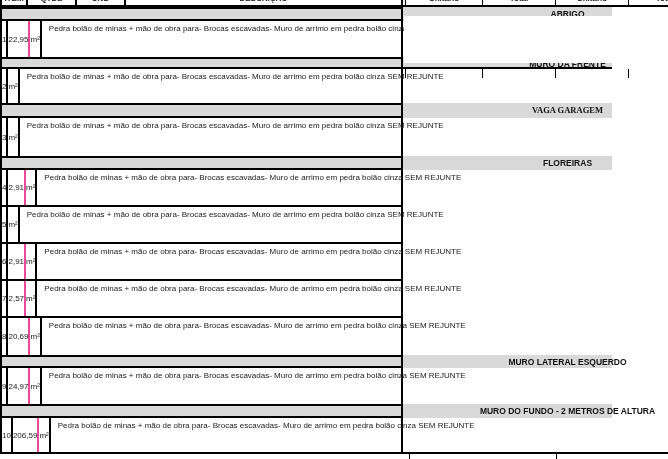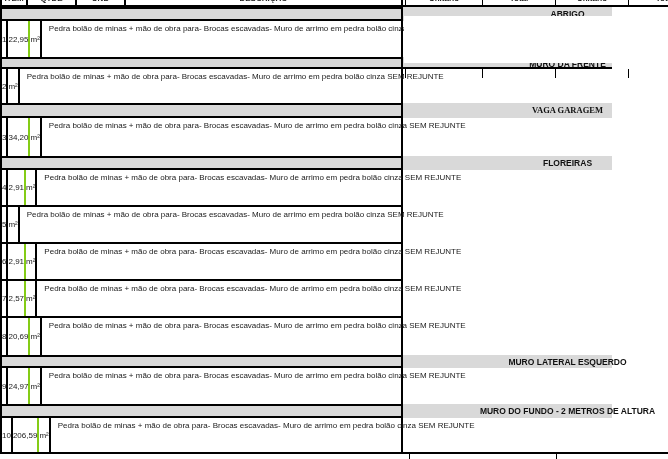--- a/index.html
+++ b/index.html
@@ -30,21 +30,21 @@
   .band.full .band-left{border-bottom:none;}
   .band-title{position:absolute;left:405px;top:1px;width:325px;height:11px;display:flex;
        align-items:center;justify-content:center;font-weight:bold;font-size:8.5px;color:#111;
        white-space:nowrap;z-index:1;}
   
   .trow{position:absolute;left:0;width:403px;box-sizing:border-box;display:flex;background:#fff;
        border-left:2px solid #000;border-right:2px solid #000;}
   .trow.rb{border-bottom:2px solid #000;}
   .cell{box-sizing:border-box;display:flex;align-items:center;justify-content:center;font-size:8px;}
   .cell.item{width:26px;border-right:2px solid #000;}
-  .cell.qtde{width:63px;border-right:2px solid #84cc16;}
+  .cell.qtde{width:63px;border-right:2px solid #ec4899;}
   .cell.und{width:70px;border-right:2px solid #000;}
   .cell.desc{flex:1;flex-direction:row;align-items:flex-start;justify-content:flex-start;
        padding:2.5px 0 0 7px;line-height:10.4px;font-size:8px;}
   .desc-line{white-space:nowrap;}
   
   .stub{position:absolute;width:1px;background:#000;z-index:2;}
   .overlay{position:absolute;left:404px;top:16px;width:264px;height:47px;background:#fff;z-index:5;}
   .bottom-strip{position:absolute;left:0;top:452px;width:668px;height:7px;box-sizing:border-box;
        border-top:2px solid #000;background:#fff;}
 </style>
@@ -95,21 +95,20 @@
           <div class="desc-line">- Brocas escavadas</div>
           <div class="desc-line">- Muro de arrimo em pedra bolão cinza SEM REJUNTE</div>
         </div>
       </div>
       <div class="band" style="top: 103px; height: 15px; font-family: Liberation Serif, serif;">
         <div class="band-left"></div>
         <div class="band-title">VAGA GARAGEM</div>
       </div>
       <div class="trow" style="top: 118px; height: 38px;">
         <div class="cell item">3</div>
-        <div class="cell qtde">34,20</div>
         <div class="cell und">m²</div>
         <div class="cell desc">
           <div class="desc-line">Pedra bolão de minas + mão de obra para</div>
           <div class="desc-line">- Brocas escavadas</div>
           <div class="desc-line">- Muro de arrimo em pedra bolão cinza SEM REJUNTE</div>
         </div>
       </div>
       <div class="band" style="top: 156px; height: 14px;">
         <div class="band-left"></div>
         <div class="band-title">FLOREIRAS</div>

